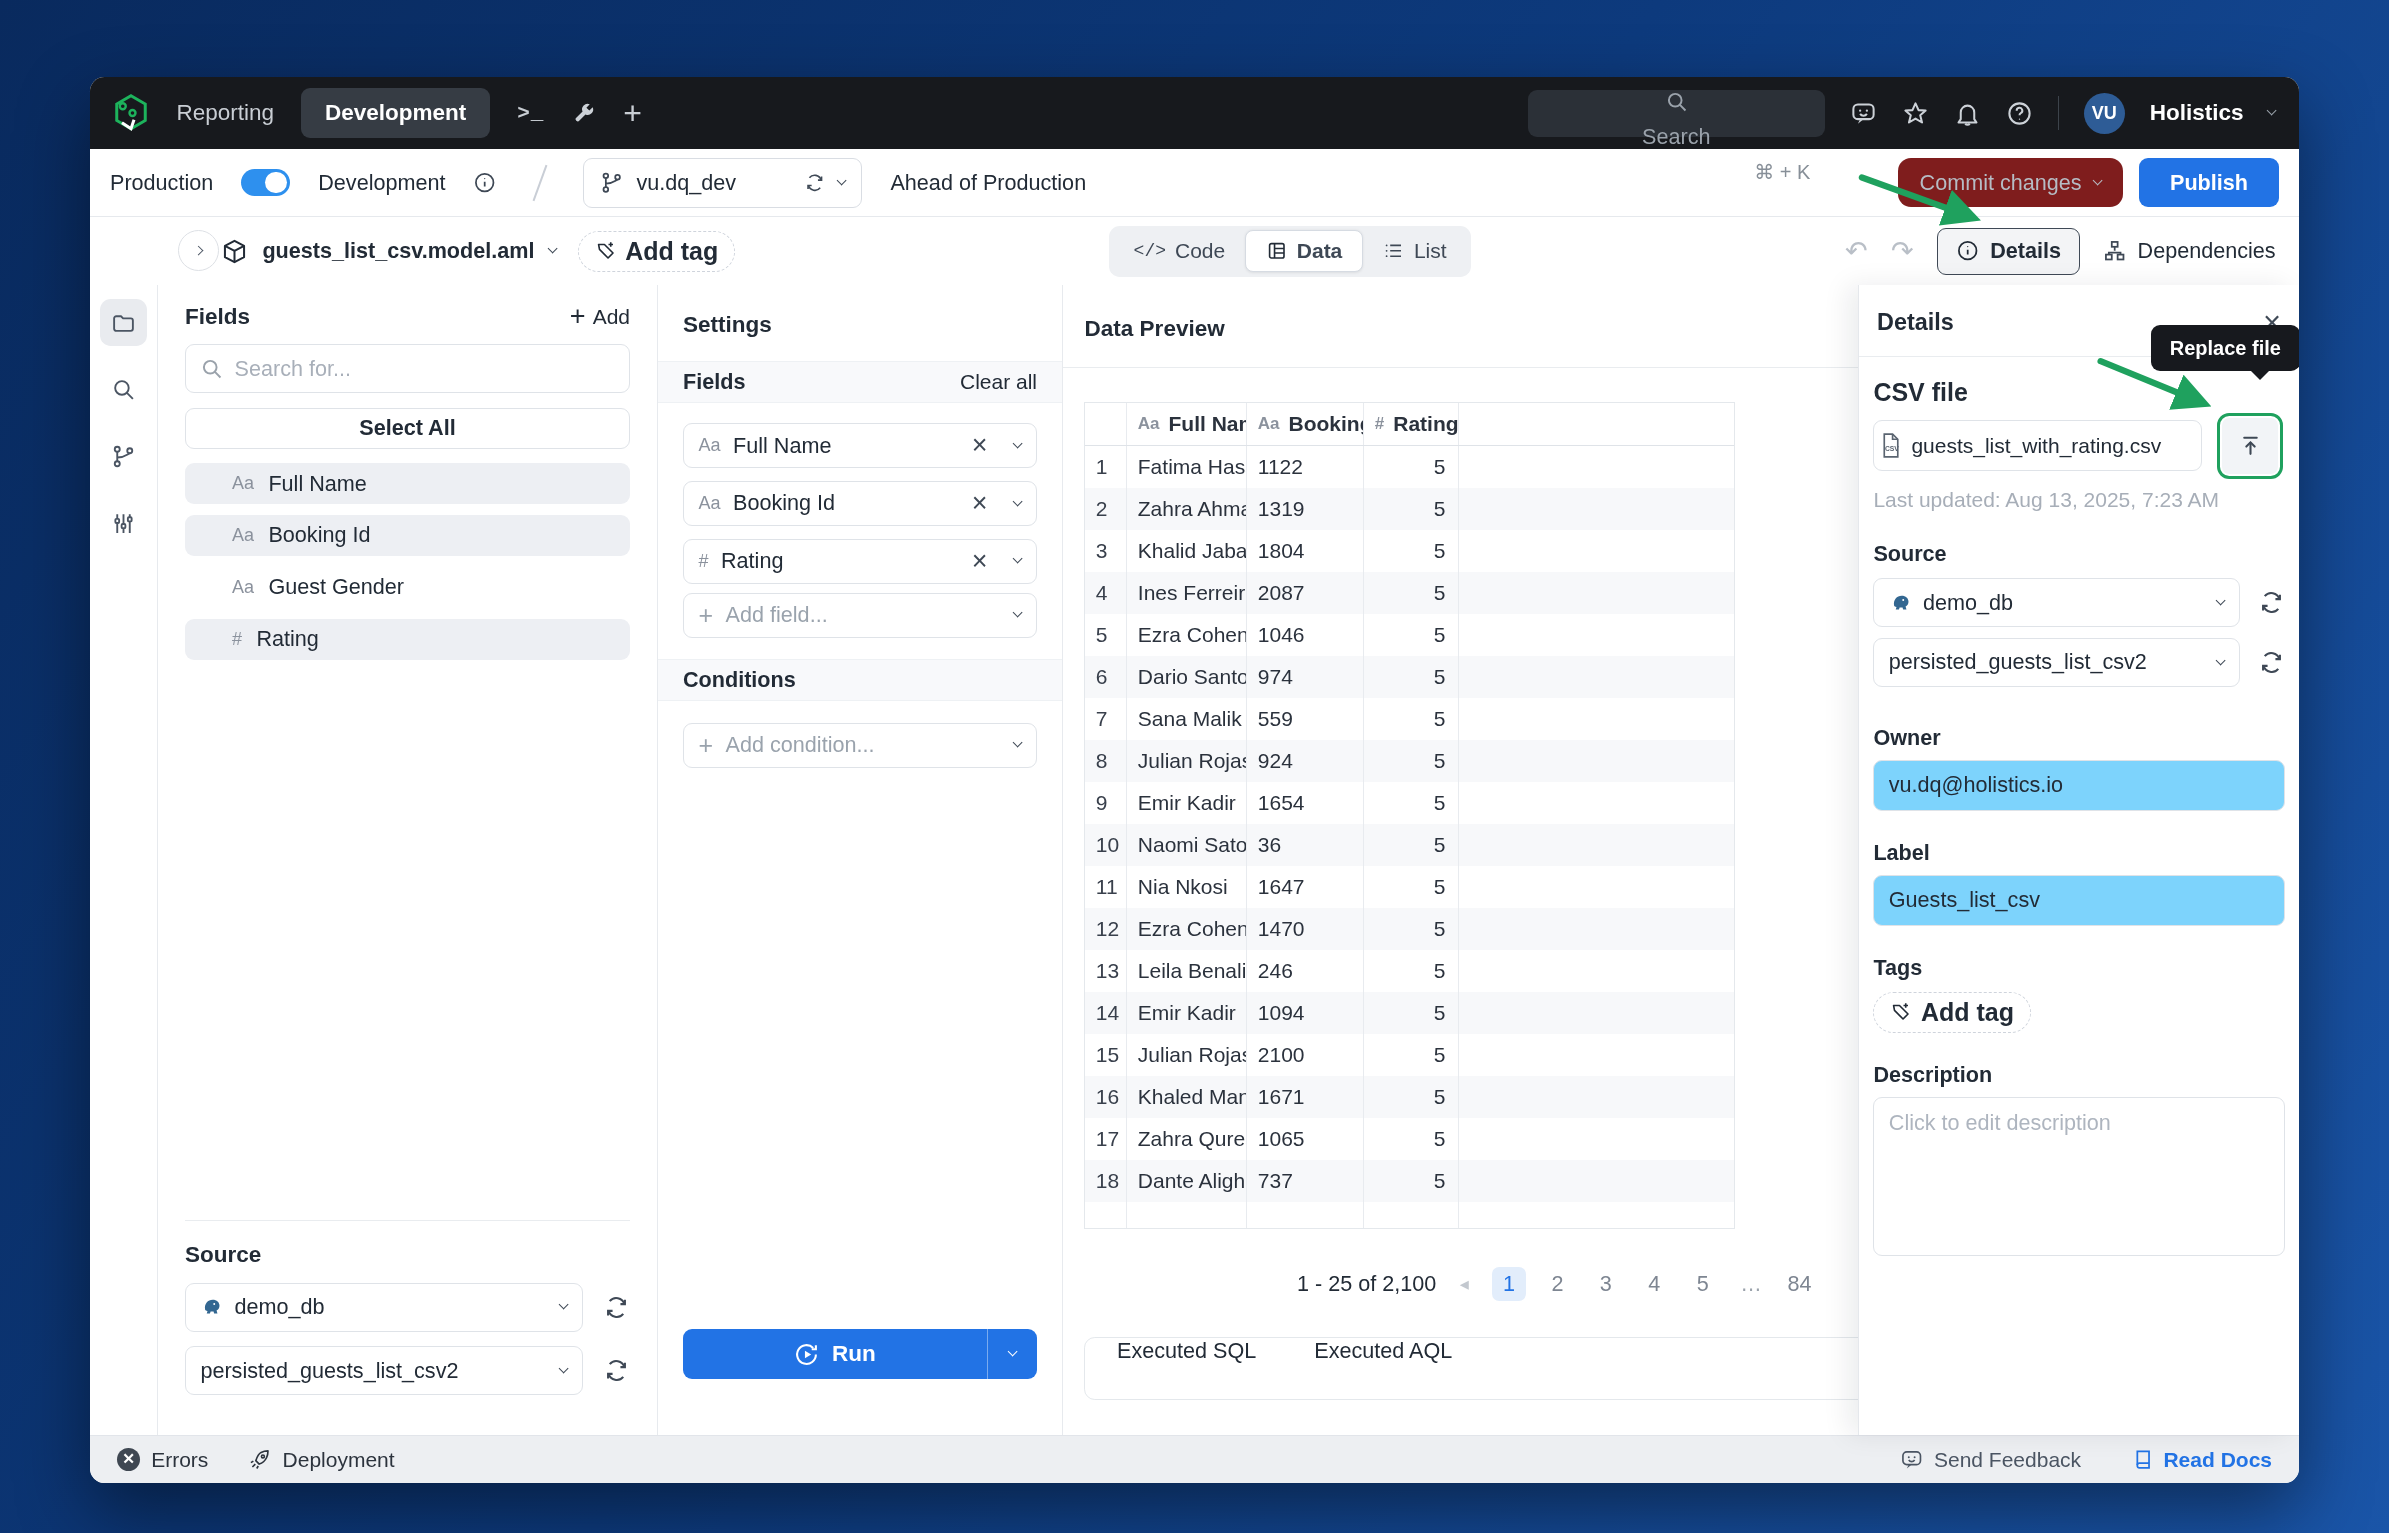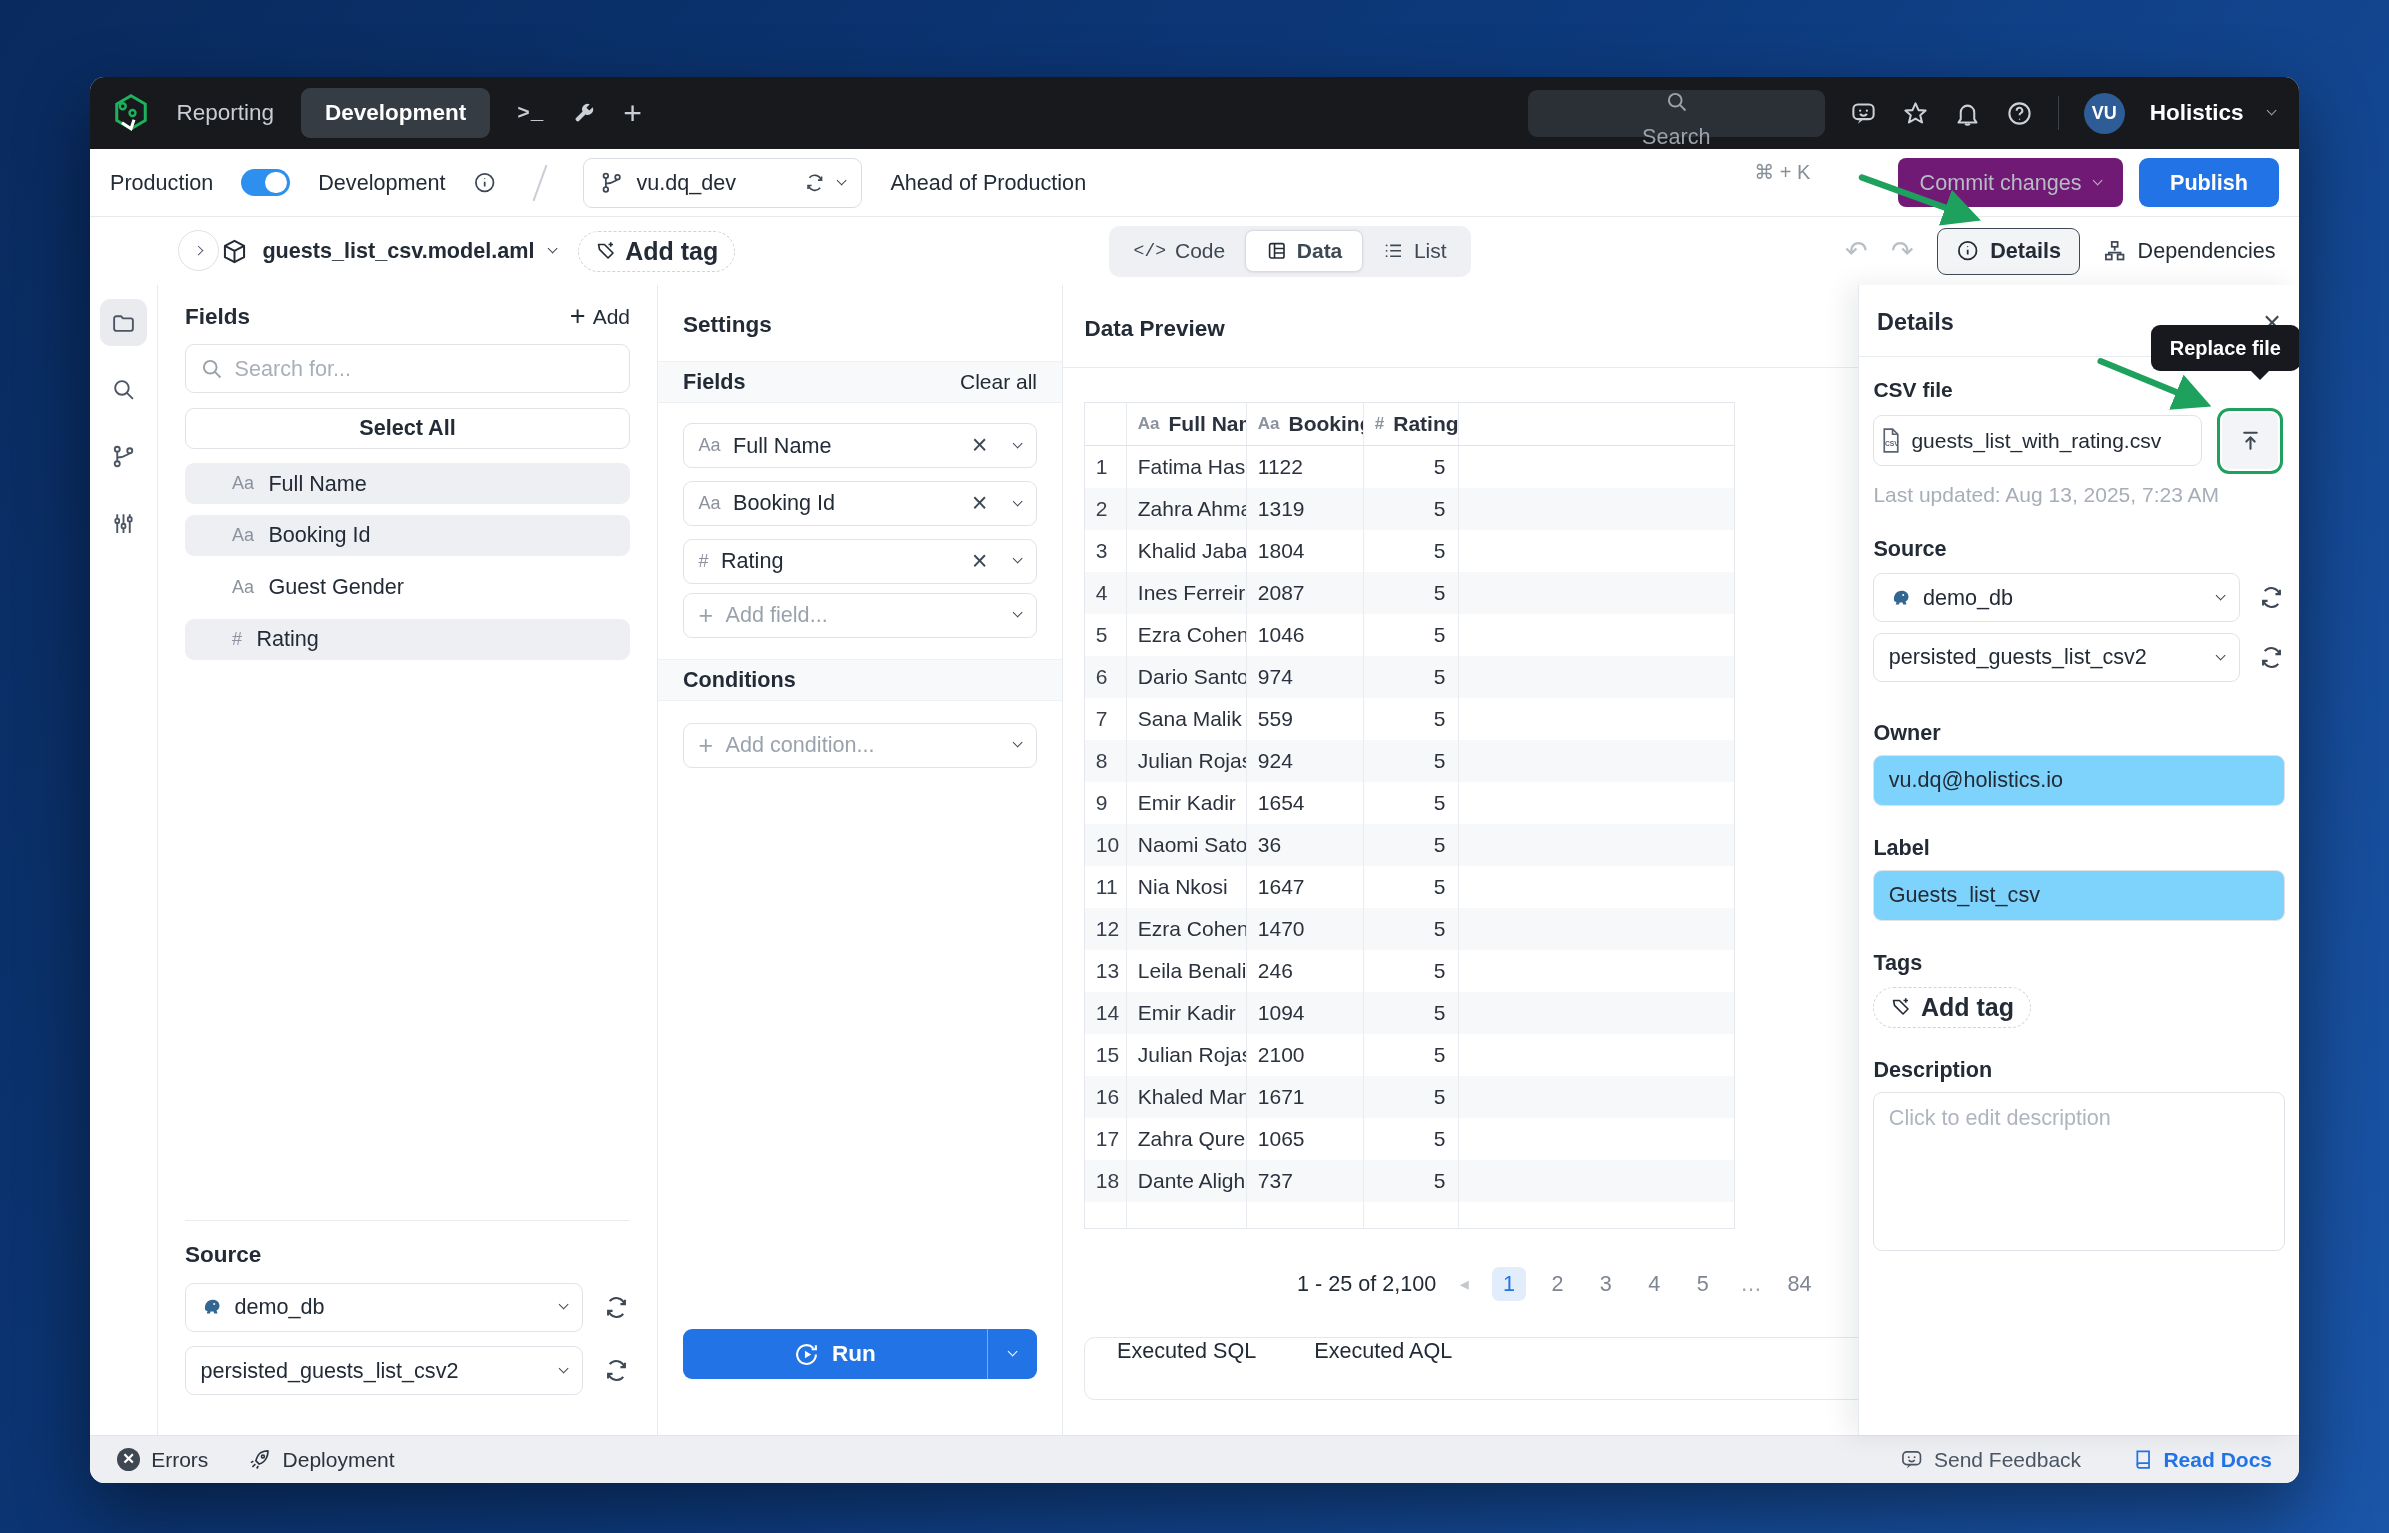--- a/index.html
+++ b/index.html
@@ -35,21 +35,21 @@
 
   
   .envbar { height:68px; border-bottom:0.9px solid #e6e9ed; display:flex; align-items:center; padding:0 20px; gap:28px; flex:none;justify-content:flex-end; }
   .env-txt { font-size:21.6px; color:#222b36; }
   .toggle { width:49px; height:27px; border-radius:13.5px; background:#2e90ee; position:relative; flex:none; }
   .toggle::after { content:""; position:absolute; width:21.6px; height:21.6px; border-radius:50%; background:#fff; top:2.7px; left:24px; }
   .slash { width:1.8px; height:38px; background:#c9ced6; transform:rotate(20deg); margin:0 14.4px; }
   .branch-pill { height:50px; border:0.9px solid #d9dde3; border-radius:9px; display:flex; align-items:center; gap:12.6px; padding:0 16px; min-width:279px; color:#222b36; }
   .branch-pill .name { font-size:21.6px; margin-right:23.4px; }
   .env-right { margin-left:auto; display:flex; align-items:center; gap:16px; }
-  .btn-disabled { background:#701a75; color:#b6bcc4; font-size:21.6px; height:49px; border-radius:8px; padding:0 21.6px;
+  .btn-disabled { background:#7f1d1d; color:#b6bcc4; font-size:21.6px; height:49px; border-radius:13px; padding:0 21.6px;
                   display:flex; align-items:center; gap:12.6px; }
   .btn-primary { background:#2273e5; color:#fff; font-size:21.6px; font-weight:600; height:49px; border-radius:9px; padding:0 31px;
                  display:flex; align-items:center; }
 
   
   .modelbar { height:68px; display:flex; align-items:center; padding:0 23.4px 0 131px; gap:14.4px; flex:none; position:relative; }
   .collapse-btn { position:absolute; left:88px; top:12.6px; width:41px; height:41px; border-radius:50%; border:0.9px solid #dde0e5;
                   background:#fff; display:flex; align-items:center; justify-content:center; color:#4b5563; }
   .file-name { font-size:21.6px; font-weight:600; color:#222b36; }
   .addtag { display:inline-flex; align-items:center; gap:9px; height:41px; padding:0 16px; border:1.8px dashed #cfd4dc;
@@ -143,21 +143,21 @@
   .res-tab { font-size:21.6px; font-weight:500; color:#222b36; }
 
   
   .details-panel { position:absolute; top:0; right:0; bottom:0; width:441px; background:#fff; border-left:0.9px solid #e5e8ec;
                    box-shadow:-10.8px 0 25px rgba(15,23,42,.08); z-index:10; padding:0 14.4px; }
   .dp-head { display:flex; align-items:center; justify-content:space-between; margin:0 -14.4px; padding:21.6px 18px 18px;
              border-bottom:0.9px solid #e9ecef; }
   .dp-title { font-size:23.4px; font-weight:700; color:#222b36; }
   .dp-close { font-size:31px; color:#3f4956; line-height:1; }
   .dp-label { margin-top:29px; font-size:21.6px; font-weight:700; color:#222b36; }
-  .dp-label.first { margin-top:21.6px; font-size:21px; }
+  .dp-label.first { margin-top:21.6px; font-size:25px; }
   .file-row { margin-top:10.8px; display:flex; align-items:center; gap:20px; }
   .file-box { flex:1; height:51px; border:0.9px solid #dfe3e8; border-radius:9px; display:flex; align-items:center; gap:8px;
               padding:0 4px; font-size:21px; color:#222b36; }
   .upload-btn { width:56px; height:56px; background:#f2f4f7; border-radius:7.2px; display:flex; align-items:center;
                 justify-content:center; color:#3e4855; outline:3.6px solid #1fa15e; outline-offset:2.7px; margin-right:6.3px; }
   .tooltip { position:absolute; top:40px; right:-0.9px; background:#17191e; color:#fff; font-size:20px; font-weight:600;
              padding:11.7px 19px; border-radius:9px; z-index:30; white-space:nowrap; }
   .tooltip::after { content:""; position:absolute; top:100%; right:31px; border:9px solid transparent; border-top-color:#17191e; }
   .last-updated { margin-top:14.4px; color:#a7aeb8; font-size:21px; }
   .dd-row { margin-top:10.8px; display:flex; align-items:center; gap:18px; }

